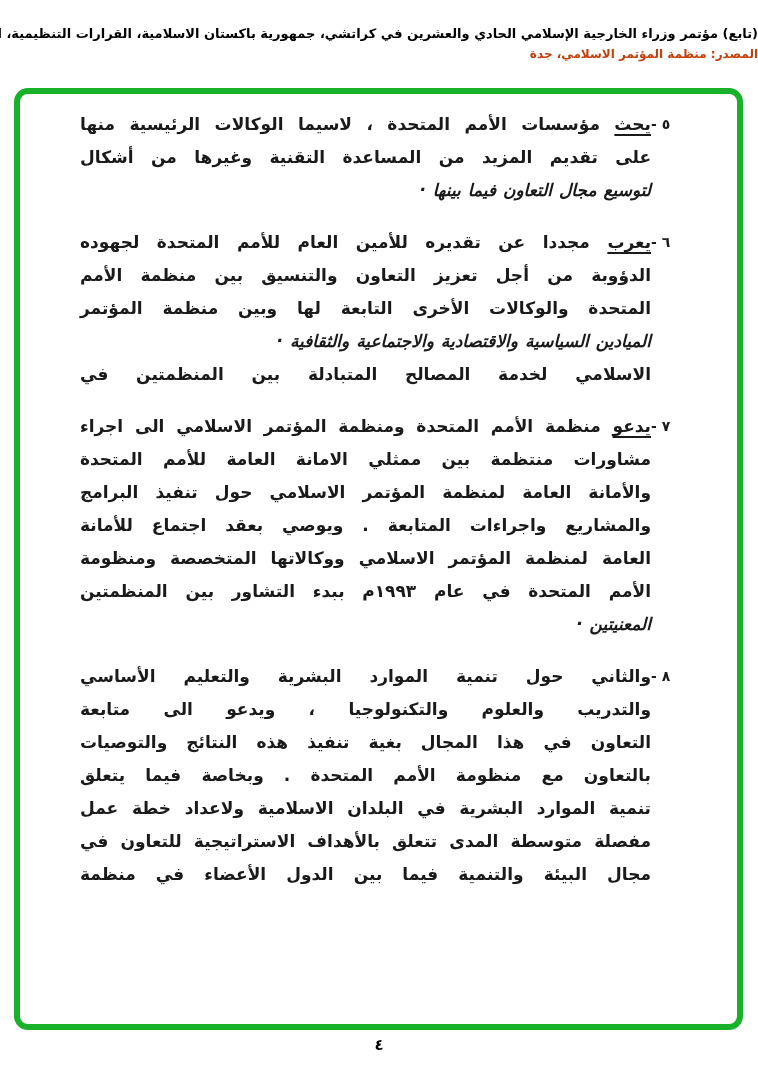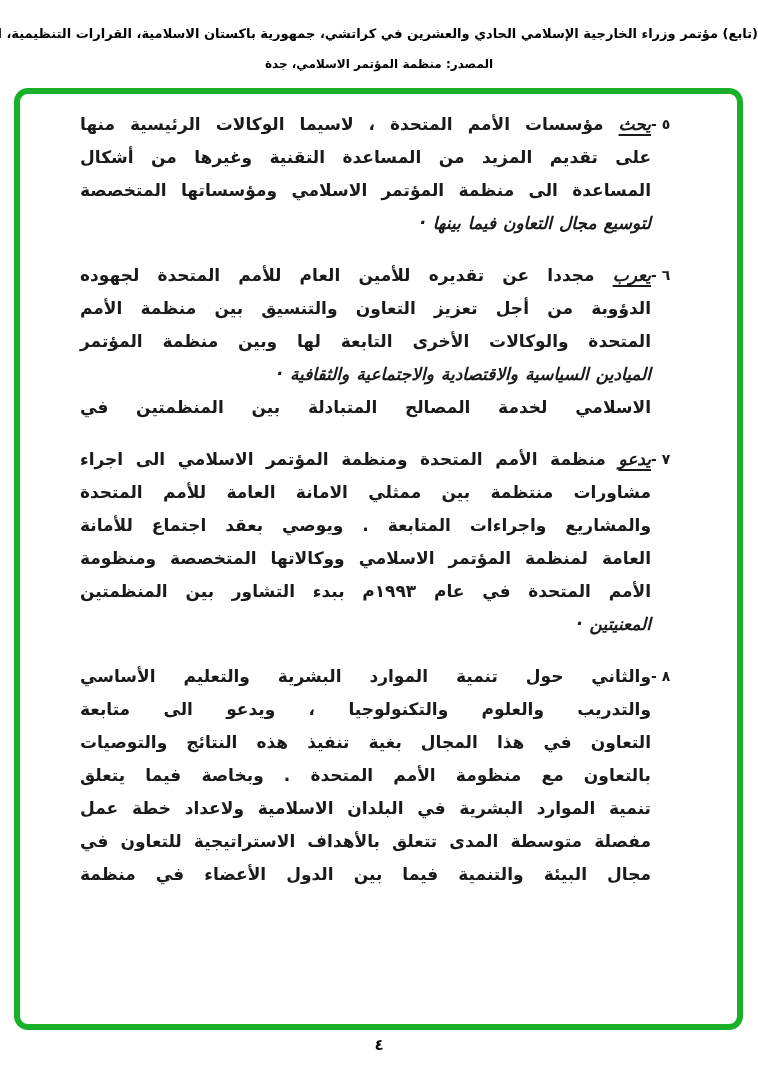--- a/index.html
+++ b/index.html
@@ -13,21 +13,21 @@
     overflow: hidden;
   }
   .page { position: relative; width: 758px; height: 1078px; background: #fff; }
 
   
   .doc-header { padding-top: 26px; text-align: center; direction: rtl; }
   .doc-header .h1 {
     font-size: 13px; font-weight: 700; white-space: nowrap; color: #000;
   }
   .doc-header .h2 {
-    font-size: 12px; font-weight: 700; margin-top: 16px; color: #000000;
+    font-size: 12px; font-weight: 700; margin-top: 6px; color: #c2410c; text-align: right;
   }
 
   
   .green-box {
     position: absolute; top: 88px; left: 14px;
     width: 729px; height: 942px;
     border: 6px solid var(--green);
     border-radius: 14px;
     padding: 14px 38px 0 60px;
     direction: rtl;
@@ -51,21 +51,20 @@
     color: var(--ink);
     text-align: justify;
     text-align-last: justify;
     word-spacing: 1px;
   }
   .line.last { text-align-last: right; font-style: italic; }
   .lead {
     text-decoration: underline;
     text-decoration-thickness: 1.5px;
     text-underline-offset: 4px;
-    font-style: italic;
   }
 
   
   .page-num {
     position: absolute; top: 1036px; left: 0; width: 100%;
     text-align: center;
     font-size: 15px; font-weight: 700; color: #000;
     direction: rtl;
   }
 </style>
@@ -79,41 +78,41 @@
     <div class="h2">المصدر: منظمة المؤتمر الاسلامي، جدة</div>
   </header>
 
   <div class="green-box">
 
     <div class="item">
       <span class="marker">- ٥</span>
       <div class="para">
         <div class="line"><span class="lead">يحث</span> <span>مؤسسات الأمم المتحدة ، لاسيما الوكالات الرئيسية منها</span></div>
         <div class="line">على تقديم المزيد من المساعدة التقنية وغيرها من أشكال</div>
-        <div class="line">المساعدة الى منظمة المؤتمر الاسلامي ومؤسساتها المتخصصة</div>
         <div class="line last">لتوسيع مجال التعاون فيما بينها ·</div>
       </div>
     </div>
 
     <div class="item">
       <span class="marker">- ٦</span>
       <div class="para">
         <div class="line"><span class="lead">يعرب</span> <span>مجددا عن تقديره للأمين العام للأمم المتحدة لجهوده</span></div>
         <div class="line">الدؤوبة من أجل تعزيز التعاون والتنسيق بين منظمة الأمم</div>
         <div class="line">المتحدة والوكالات الأخرى التابعة لها وبين منظمة المؤتمر</div>
         <div class="line last">الميادين السياسية والاقتصادية والاجتماعية والثقافية ·</div>
         <div class="line">الاسلامي لخدمة المصالح المتبادلة بين المنظمتين في</div>
       </div>
     </div>
 
     <div class="item">
       <span class="marker">- ٧</span>
       <div class="para">
         <div class="line"><span class="lead">يدعو</span> <span>منظمة الأمم المتحدة ومنظمة المؤتمر الاسلامي الى اجراء</span></div>
         <div class="line">مشاورات منتظمة بين ممثلي الامانة العامة للأمم المتحدة</div>
+        <div class="line">والأمانة العامة لمنظمة المؤتمر الاسلامي حول تنفيذ البرامج</div>
         <div class="line">والمشاريع واجراءات المتابعة . ويوصي بعقد اجتماع للأمانة</div>
         <div class="line">العامة لمنظمة المؤتمر الاسلامي ووكالاتها المتخصصة ومنظومة</div>
         <div class="line">الأمم المتحدة في عام ١٩٩٣م ببدء التشاور بين المنظمتين</div>
         <div class="line last">المعنيتين ·</div>
       </div>
     </div>
 
     <div class="item">
       <span class="marker">- ٨</span>
       <div class="para">

